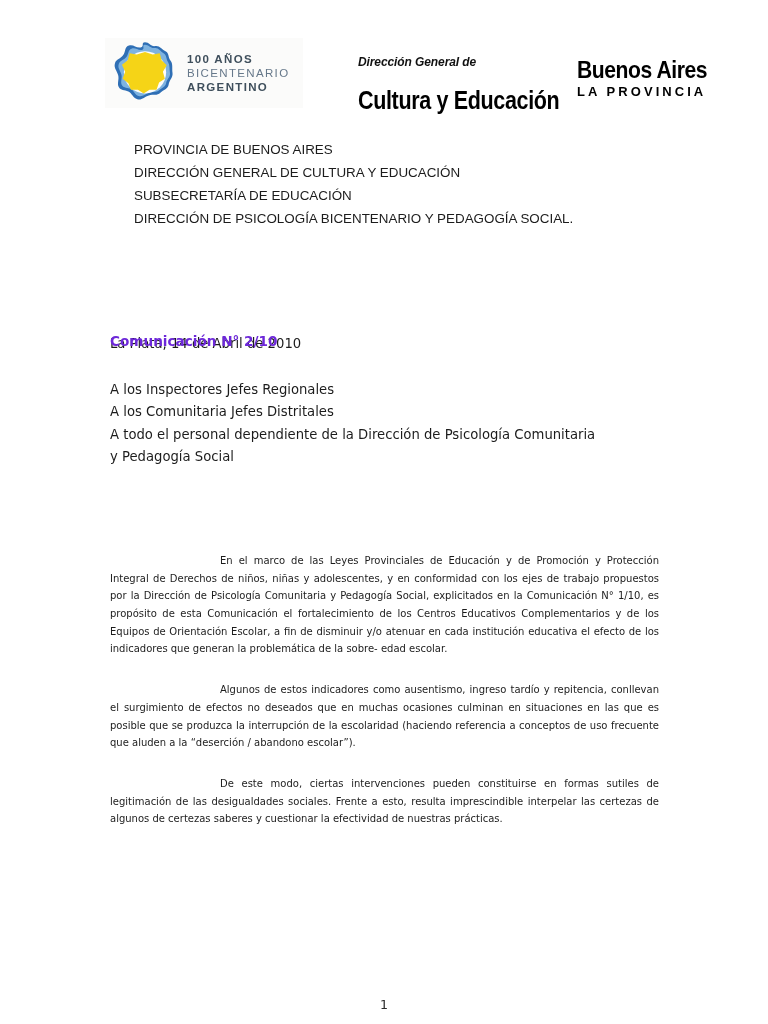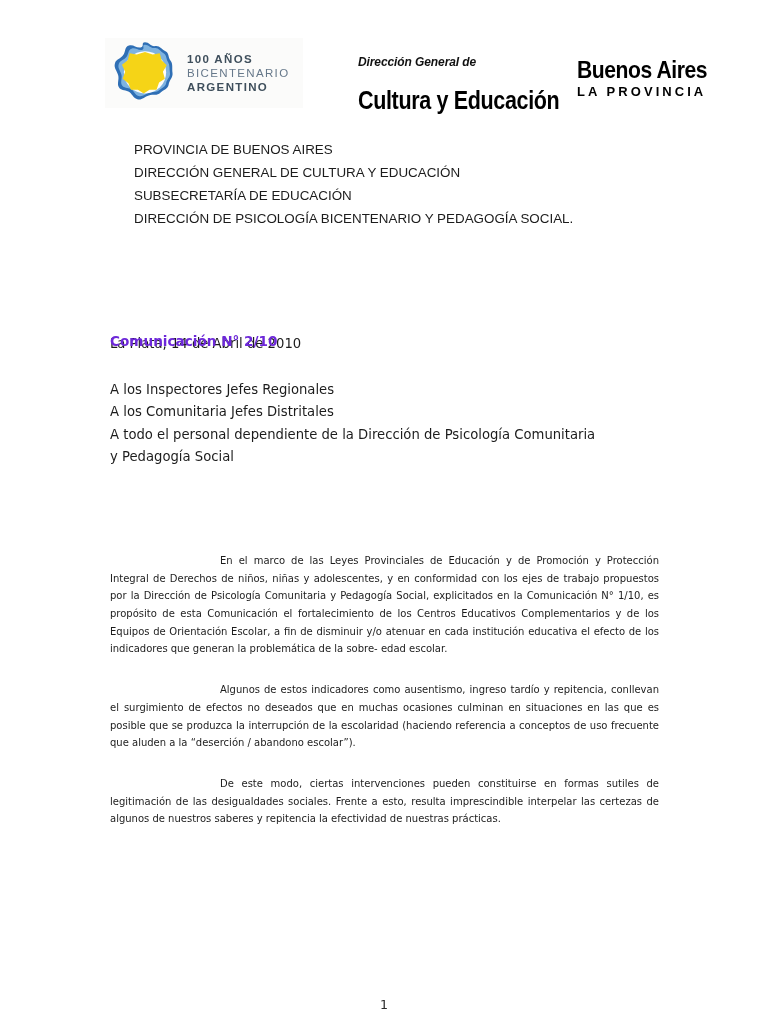--- a/index.html
+++ b/index.html
@@ -289,18 +289,18 @@
     <div>A los Inspectores Jefes Regionales</div>
     <div>A los Comunitaria Jefes Distritales</div>
     <div>A todo el personal dependiente de la Dirección de Psicología Comunitaria</div>
     <div>y Pedagogía Social</div>
   </div>
 
 
   <div class="paras">
     <p class="para">En el marco de las Leyes Provinciales de Educación y de Promoción y Protección Integral de Derechos de niños, niñas   y adolescentes, y en conformidad con los ejes de trabajo  propuestos por la Dirección de Psicología Comunitaria y Pedagogía Social, explicitados en la Comunicación N° 1/10, es propósito de esta Comunicación el fortalecimiento de los Centros Educativos Complementarios y de los Equipos de Orientación Escolar, a fin de disminuir y/o atenuar en cada institución educativa el efecto de los indicadores que  generan la  problemática de la sobre- edad escolar.</p>
     <p class="para">Algunos de estos indicadores como ausentismo, ingreso tardío y repitencia, conllevan el surgimiento de efectos no deseados que en muchas ocasiones culminan en situaciones en las que es posible que se produzca la interrupción de la escolaridad (haciendo referencia a conceptos de uso frecuente que aluden a la “deserción / abandono escolar”).</p>
-    <p class="para">De este modo, ciertas intervenciones pueden constituirse en formas sutiles de legitimación de las desigualdades sociales. Frente a esto, resulta imprescindible interpelar las certezas de algunos de nuestros saberes y repitencia la efectividad de nuestras prácticas.</p>
+    <p class="para">De este modo, ciertas intervenciones pueden constituirse en formas sutiles de legitimación de las desigualdades sociales. Frente a esto, resulta imprescindible interpelar las certezas de algunos de certezas saberes y cuestionar la efectividad de nuestras prácticas.</p>
   </div>
 
   <div class="page-number">1</div>
 
 </div>
 
 </body></html>

